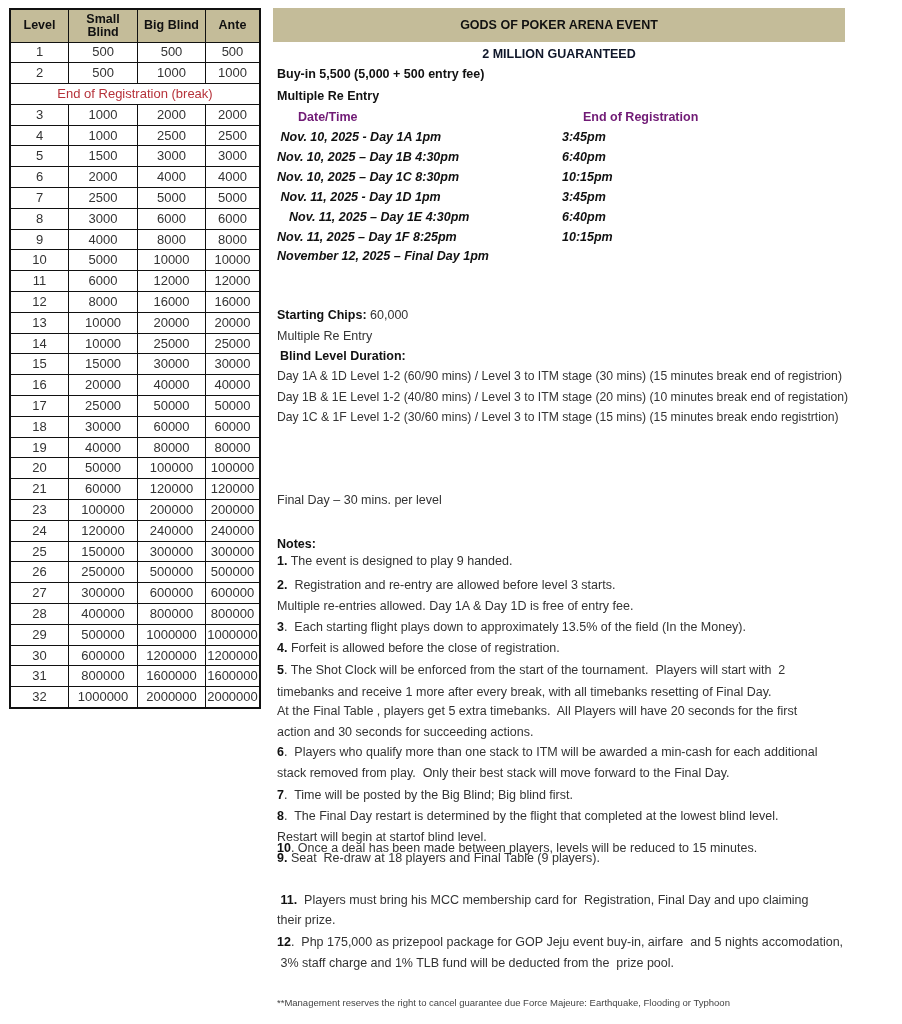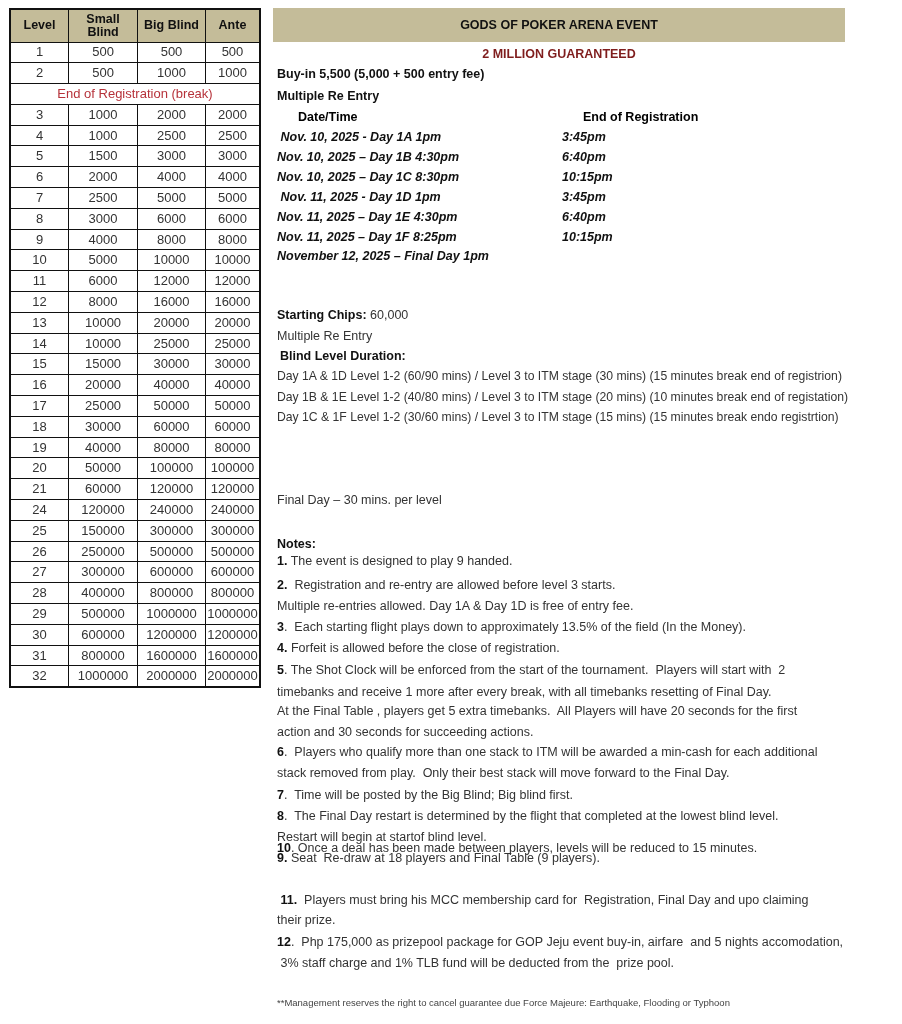--- a/index.html
+++ b/index.html
@@ -30,24 +30,24 @@
 
   
   #title-bar {
     position: absolute; left: 273px; top: 8px; width: 572px; height: 34px;
     background: #c4bc99; display: flex; align-items: center; justify-content: center;
     font-weight: bold; font-size: 12.5px; color: #111;
   }
   .abs { position: absolute; white-space: nowrap; }
   .bold { font-weight: bold; color: #111; }
   .italic-bold { font-weight: bold; font-style: italic; color: #111; font-size: 12.5px; }
-  .red { color: #000000; font-weight: bold; font-size: 12.5px; padding-left: 21px; }
+  .red { color: #701a75; font-weight: bold; font-size: 12.5px; padding-left: 21px; }
   .txt { font-size: 12.5px; color: #333; }
   .txt b { color: #111; }
-  #guarantee { left: 273px; width: 572px; top: 47px; text-align: center; font-weight: bold; font-size: 12.5px; color: #7f1d1d; }
+  #guarantee { left: 273px; width: 572px; top: 47px; text-align: center; font-weight: bold; font-size: 12.5px; color: #0f172a; }
   #footnote { font-size: 9.5px; color: #444; }
 </style>
 </head>
 <body>
 
 <table id="blind-table">
   <thead>
     <tr>
       <th class="col-level">Level</th>
       <th class="col-sb">Small Blind</th>
@@ -179,20 +179,26 @@
         <td>100000</td>
         <td>100000</td>
       </tr>
       <tr>
         <td>21</td>
         <td>60000</td>
         <td>120000</td>
         <td>120000</td>
       </tr>
       <tr>
+        <td>23</td>
+        <td>100000</td>
+        <td>200000</td>
+        <td>200000</td>
+      </tr>
+      <tr>
         <td>24</td>
         <td>120000</td>
         <td>240000</td>
         <td>240000</td>
       </tr>
       <tr>
         <td>25</td>
         <td>150000</td>
         <td>300000</td>
         <td>300000</td>
@@ -254,21 +260,21 @@
 
 <div id="schedule">
     <div class="abs italic-bold" style="left: 277px; top: 130px; white-space: pre;"> Nov. 10, 2025 - Day 1A 1pm</div>
     <div class="abs italic-bold" style="left: 562px; top: 130px;">3:45pm</div>
     <div class="abs italic-bold" style="left: 277px; top: 150px; white-space: pre;">Nov. 10, 2025 – Day 1B 4:30pm</div>
     <div class="abs italic-bold" style="left: 562px; top: 150px;">6:40pm</div>
     <div class="abs italic-bold" style="left: 277px; top: 170px; white-space: pre;">Nov. 10, 2025 – Day 1C 8:30pm</div>
     <div class="abs italic-bold" style="left: 562px; top: 170px;">10:15pm</div>
     <div class="abs italic-bold" style="left: 277px; top: 190px; white-space: pre;"> Nov. 11, 2025 - Day 1D 1pm</div>
     <div class="abs italic-bold" style="left: 562px; top: 190px;">3:45pm</div>
-    <div class="abs italic-bold" style="left: 277px; top: 210px; white-space: pre;">Nov. 11, 2025 – Day 1E 4:30pm</div>
+    <div class="abs italic-bold" style="left: 289px; top: 210px; white-space: pre;">Nov. 11, 2025 – Day 1E 4:30pm</div>
     <div class="abs italic-bold" style="left: 562px; top: 210px;">6:40pm</div>
     <div class="abs italic-bold" style="left: 277px; top: 230px; white-space: pre;">Nov. 11, 2025 – Day 1F 8:25pm</div>
     <div class="abs italic-bold" style="left: 562px; top: 230px;">10:15pm</div>
   </div>
 
 <div class="abs italic-bold" style="left:277px; top:249px;">November 12, 2025 – Final Day 1pm</div>
 
 <div class="abs txt" style="left:277px; top:308px;">
   <b>Starting Chips:</b><span> 60,000</span>
 </div>

